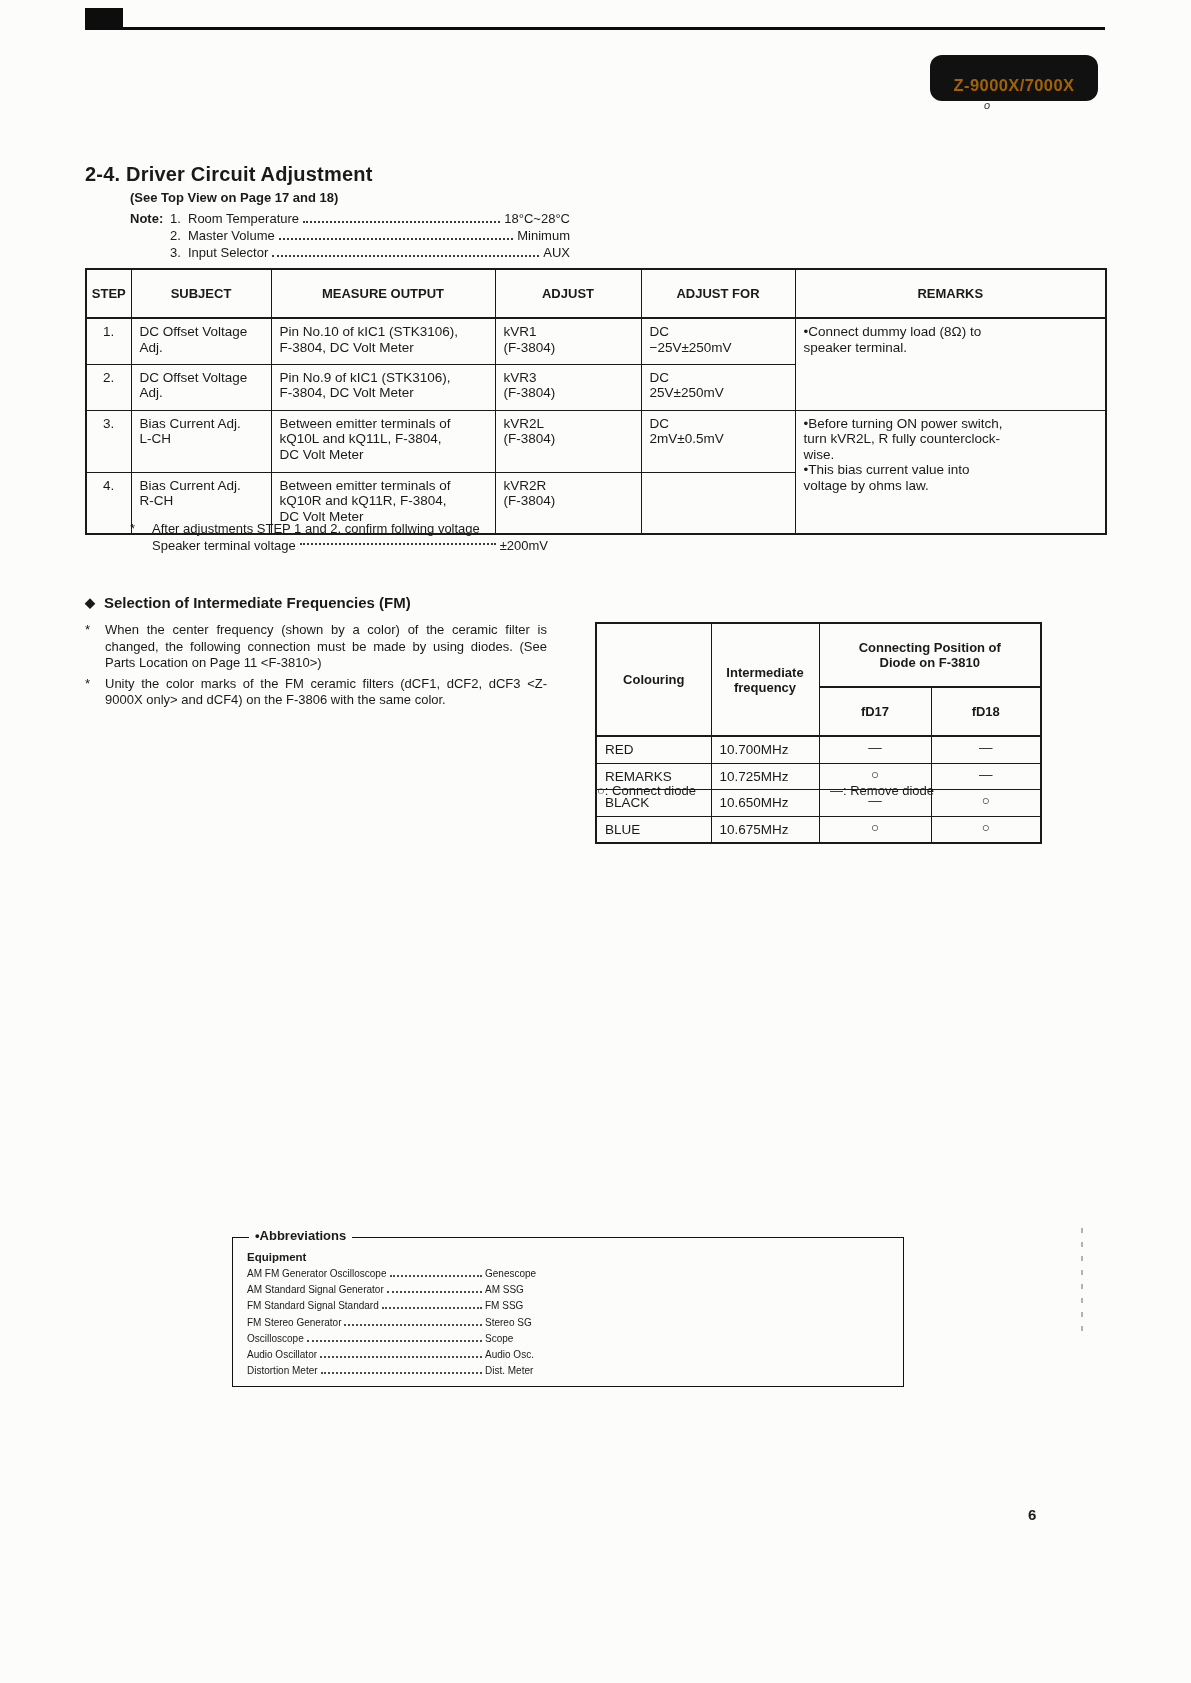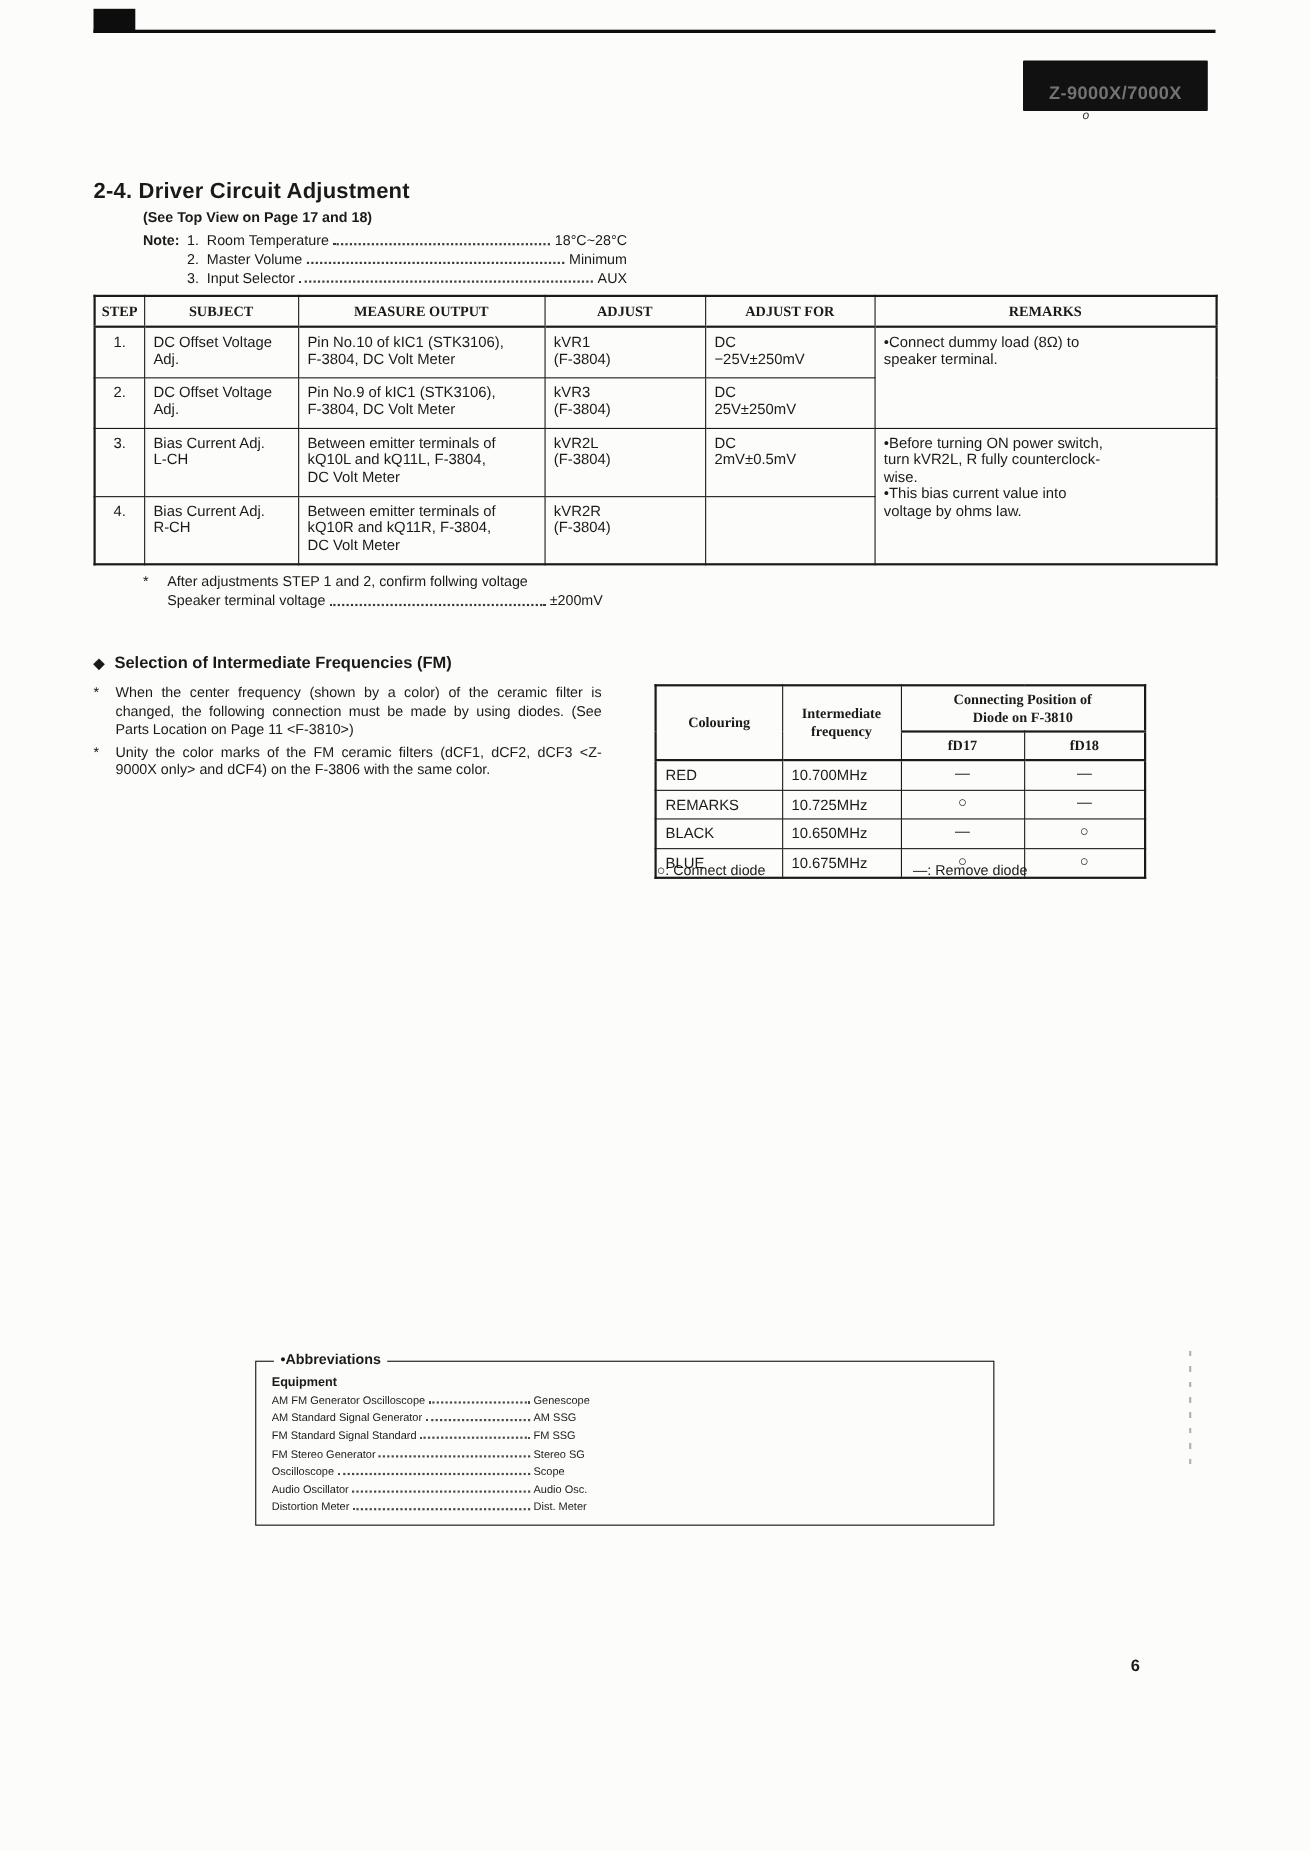--- a/index.html
+++ b/index.html
@@ -5,21 +5,21 @@
   * { margin:0; padding:0; box-sizing:border-box; }
   html,body { background:#ffffff; }
   body { font-family:"Liberation Sans", sans-serif; color:#1a1a1a; }
   .page { position:relative; width:1191px; height:1683px; background:#fcfcfa; overflow:hidden; margin:0 auto; }
   .abs { position:absolute; }
 
   
   .top-block { left:85px; top:8px; width:38px; height:22px; background:#0d0d0d; }
   .top-rule  { left:85px; top:27px; width:1020px; height:3px; background:#0d0d0d; }
   .model-badge { left:930px; top:55px; width:168px; height:46px; background:#111;
-                 border-radius:1px; color:#737373; display:flex; align-items:flex-end;
+                 border-radius:12px; color:#a16207; display:flex; align-items:flex-end;
                  justify-content:center; padding-bottom:6px; font-size:16.5px;
                  letter-spacing:.4px; font-weight:bold; }
   .badge-mark { left:984px; top:99px; font-size:11px; color:#333; font-style:italic; }
 
   
   .doc-title { left:85px; top:163px; font-size:20px; font-weight:bold; letter-spacing:.2px; }
   .doc-subtitle { left:130px; top:190px; font-size:13px; font-weight:bold; }
 
   
   .notes { left:130px; top:210px; display:flex; font-size:13px; line-height:17px; }
@@ -28,32 +28,32 @@
   .note-line { display:flex; align-items:baseline; }
   .note-num { width:18px; }
   .leader { flex:1; border-bottom:2px dotted #3a3a3a; margin:0 4px 3px 4px; min-width:14px; }
 
   
   .main-table { left:85px; top:268px; }
   table { border-collapse:collapse; table-layout:fixed; background:transparent; }
   .main-table table, .t { border-collapse:collapse; }
   table.grid { border:2px solid #1a1a1a; }
   table.grid th, table.grid td { border:1.5px solid #1a1a1a; vertical-align:top; }
-  table.grid th { font-size:13px; font-weight:bold; vertical-align:middle; padding:4px 4px;font-family:Liberation Serif, serif; }
+  table.grid th { font-size:13px; font-weight:bold; vertical-align:middle; padding:16px 4px; }
   table.grid td { font-size:13.5px; line-height:15.5px; padding:5px 8px; }
   td.c { text-align:center; }
   .pre { white-space:pre-line; }
   .main-table table { width:1020px; }
   table.grid thead th { border-bottom:2px solid #1a1a1a; }
 
   
   .footnote { left:130px; top:520px; width:420px; font-size:13px; line-height:17px; }
   .fn-line1 { display:flex; }
   .fn-star { width:22px; }
-  .fn-line2 { display:flex; align-items:flex-end; margin-left:22px; width:396px; }
+  .fn-line2 { display:flex; align-items:center; margin-left:22px; width:396px; }
 
   
   .fm-heading { left:85px; top:594px; font-size:15px; font-weight:bold; display:flex; align-items:center; }
   .fm-heading .diamond { font-size:13px; margin-right:9px; }
   .fm-points { left:85px; top:622px; width:462px; font-size:13px; line-height:16.5px; }
   .fm-point { display:flex; margin-bottom:4px; }
   .fm-point .marker { width:20px; flex:0 0 20px; }
   .fm-point .txt { flex:1; text-align:justify; }
 
   .fm-table { left:595px; top:622px; }

